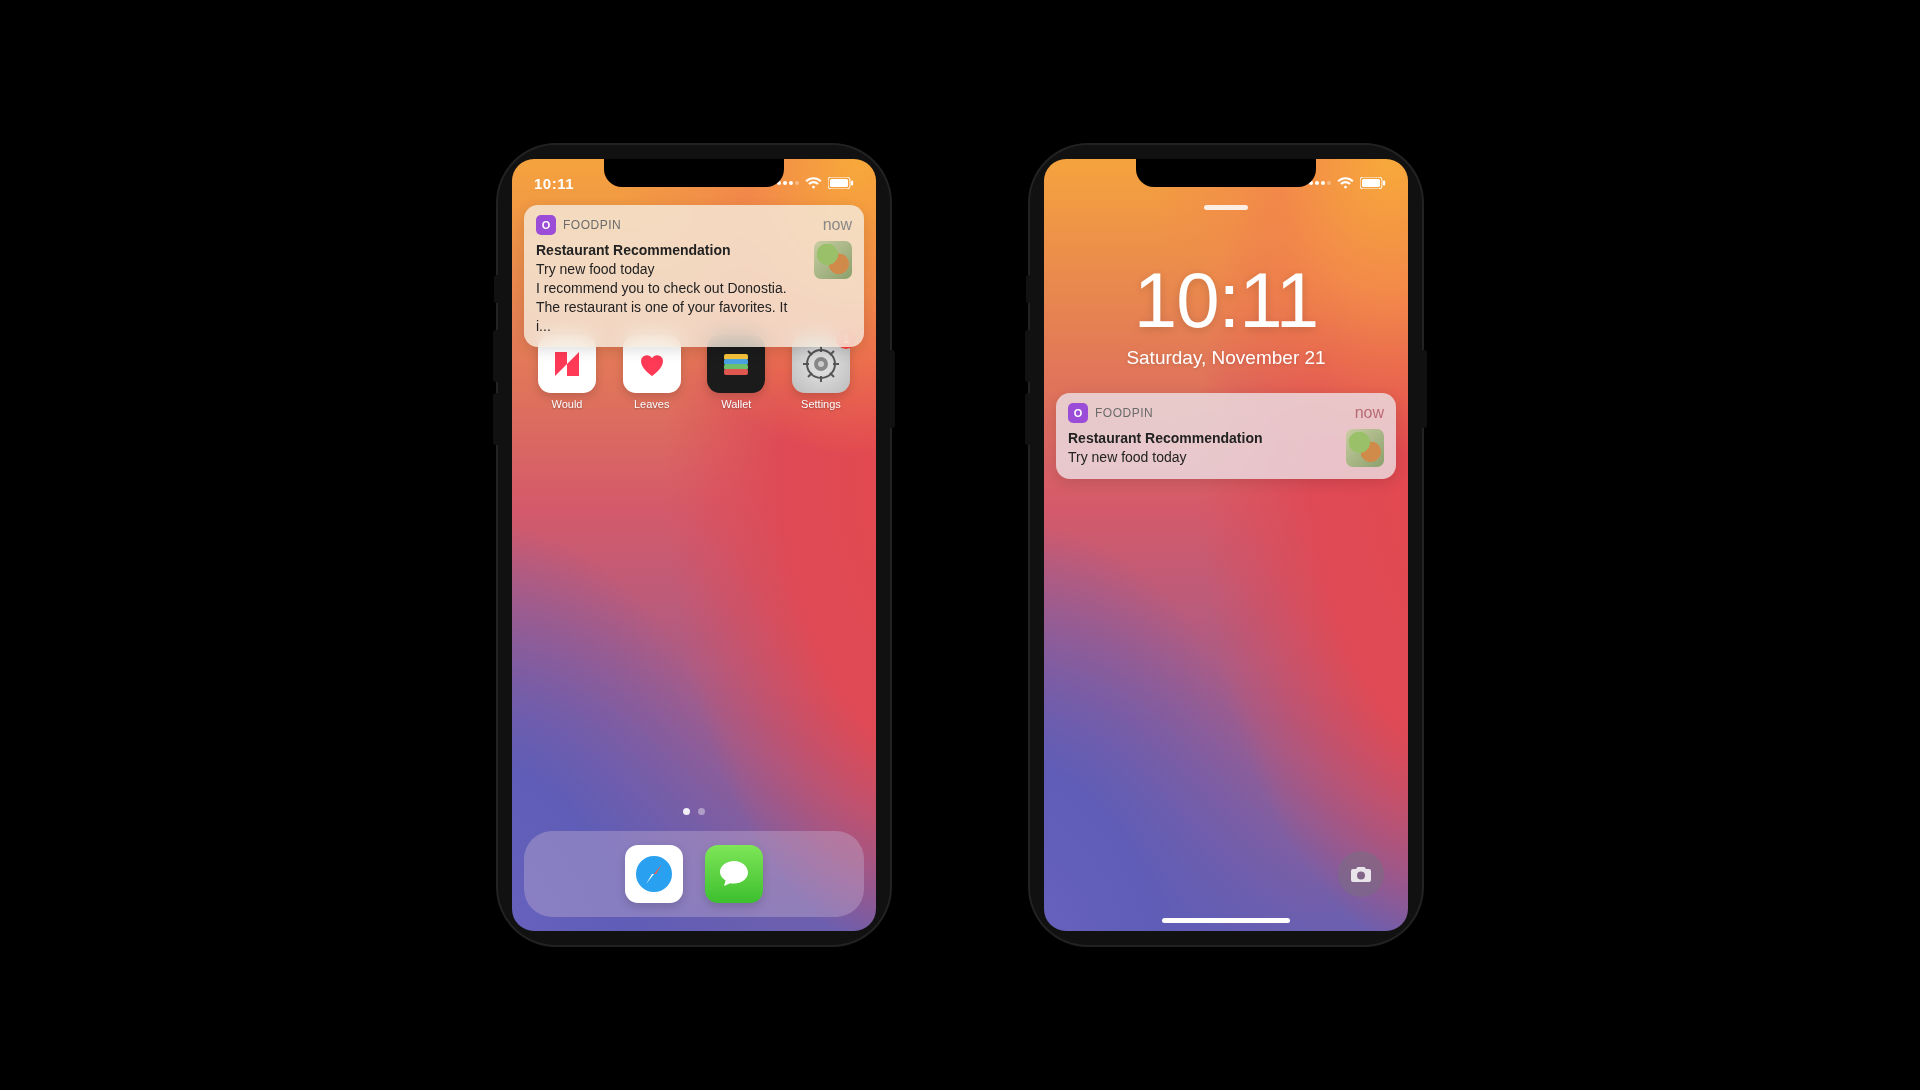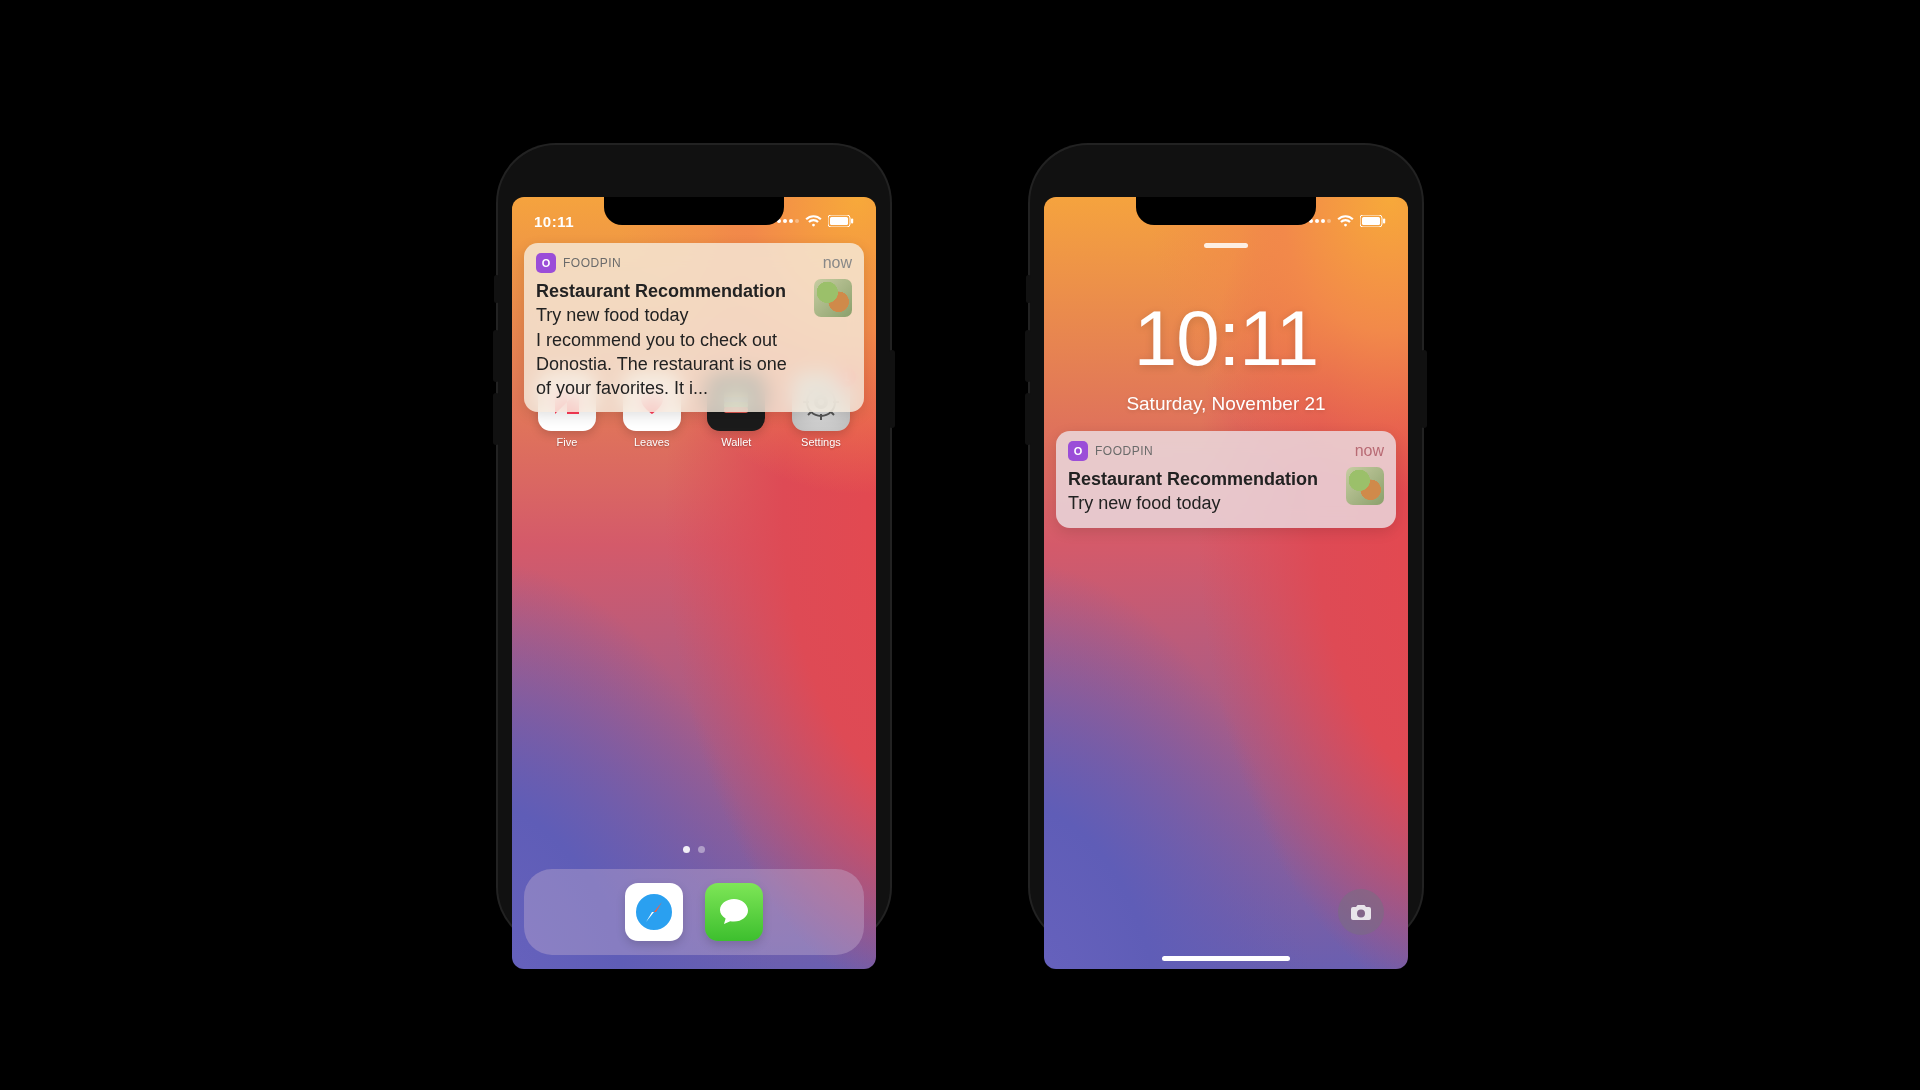--- a/index.html
+++ b/index.html
@@ -22,29 +22,28 @@
     position: relative;
     box-shadow: 0 0 0 2px #222;
   }
   .side-btn { position: absolute; background: #111; border-radius: 3px; }
   .btn-mute  { left: -4px; top: 130px; width: 5px; height: 28px; }
   .btn-vol1  { left: -5px; top: 185px; width: 6px; height: 52px; }
   .btn-vol2  { left: -5px; top: 248px; width: 6px; height: 52px; }
   .btn-power { right: -5px; top: 205px; width: 6px; height: 78px; }
   .screen {
     width: 100%; height: 100%;
-    border-radius: 12px;
+    border-radius: 22px;
     overflow: hidden;
     position: relative;
     background:
       radial-gradient(120% 70% at 95% 0%, #f7a93a 0%, #f2894a 25%, rgba(0,0,0,0) 55%),
       radial-gradient(130% 110% at 120% 40%, #e6484d 0%, #de4a55 35%, rgba(0,0,0,0) 60%),
       radial-gradient(120% 90% at -10% 110%, #6a64c0 0%, #5f5db7 35%, rgba(0,0,0,0) 70%),
       linear-gradient(180deg, #f5a33e 0%, #d45a6a 45%, #6a5fb0 100%);
-    margin-top: 38px;
   }
   .notch {
     position: absolute; top: 0; left: 50%; transform: translateX(-50%);
     width: 180px; height: 28px; background: #000;
     border-bottom-left-radius: 18px; border-bottom-right-radius: 18px;
     z-index: 50;
   }
   .status-bar {
     position: absolute; top: 0; left: 0; right: 0; height: 40px;
     display: flex; justify-content: space-between; align-items: center;
@@ -73,21 +72,21 @@
   }
   .notif-appicon {
     width: 20px; height: 20px; border-radius: 5px;
     background: #9b4dd8;
     display: flex; align-items: center; justify-content: center;
     color: #fff; font-size: 11px; font-weight: 700;
   }
   .notif-appname { font-size: 12px; letter-spacing: .5px; color: #6b6b6b; flex: 1; }
   .notif-time { font-size: 16px; color: #888; }
   .notif-body-row { display: flex; gap: 10px; }
-  .notif-text { flex: 1; font-size: 18px; line-height: 1.35; color: #222; }
+  .notif-text { flex: 1; font-size: 14px; line-height: 1.35; color: #222; }
   .notif-title { font-weight: 700; }
   .notif-sub { font-weight: 400; }
   .notif-thumb {
     width: 38px; height: 38px; border-radius: 7px;
     background:
       radial-gradient(circle at 35% 35%, #9bc06a 0 30%, transparent 31%),
       radial-gradient(circle at 65% 60%, #d08a4a 0 30%, transparent 31%),
       linear-gradient(135deg, #c7cda2, #8ba06b);
     flex: none;
   }
@@ -137,21 +136,21 @@
     position: absolute; top: 46px; left: 50%; transform: translateX(-50%);
     width: 44px; height: 5px; border-radius: 3px; background: rgba(255,255,255,.85); z-index: 35;
   }
   .lock-time {
     position: absolute; top: 96px; left: 0; right: 0;
     text-align: center; color: #fff; font-weight: 300;
     font-size: 78px; letter-spacing: -1px;
     text-shadow: 0 2px 8px rgba(0,0,0,.15);
   }
   .lock-date {
-    position: absolute; top: 196px; left: 0; right: 0;
+    position: absolute; top: 188px; left: 0; right: 0;
     text-align: center; color: #fff; font-size: 19px; font-weight: 500;
     text-shadow: 0 1px 4px rgba(0,0,0,.15);
   }
   .p2 .notif { top: 234px; background: rgba(235,225,230,0.80); }
   .p2 .notif-time { color: #b86a74; }
   .camera-btn {
     position: absolute; bottom: 34px; right: 24px;
     width: 46px; height: 46px; border-radius: 50%;
     background: rgba(120,110,130,0.55);
     display: flex; align-items: center; justify-content: center;
@@ -211,21 +210,21 @@
       </div>
     </div>
 
     <div class="app-row">
       <div class="app">
         <div class="app-icon icon-news">
           <svg width="36" height="36" viewBox="0 0 36 36">
               <path d="M6 6v24l12-12V6H6zm12 12v12h12V6L18 18z" fill="#ff3a56"></path>
             </svg>
         </div>
-        <div class="app-label">Five</div>
+        <div class="app-label">Would</div>
       </div>
       <div class="app">
         <div class="app-icon icon-health">
           <svg width="34" height="34" viewBox="0 0 34 34">
               <path d="M17 29s-11-7-11-15a6 6 0 0111-3 6 6 0 0111 3c0 8-11 15-11 15z" fill="#ff3a56"></path>
             </svg>
         </div>
         <div class="app-label">Leaves</div>
       </div>
       <div class="app">

